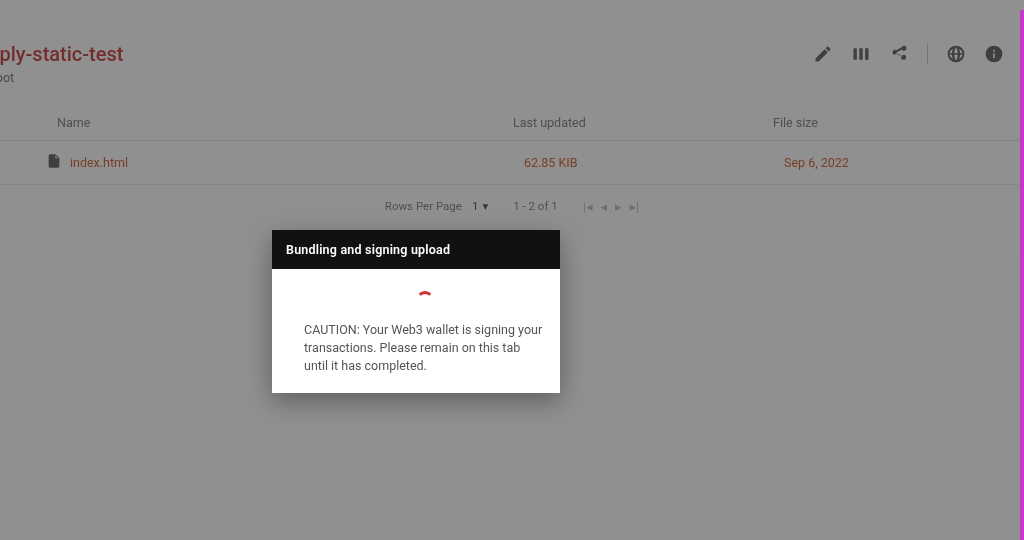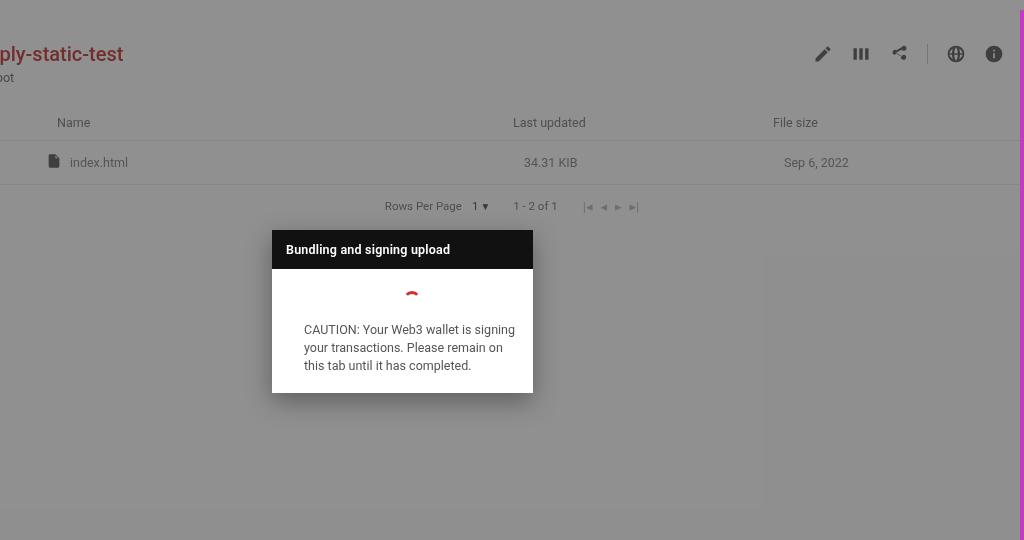--- a/index.html
+++ b/index.html
@@ -50,21 +50,21 @@
     width: 1px; height: 20px; background: #bbb;
   }
   .table {
     margin: 14px 0 0 0;
   }
   .thead, .trow {
     display: grid;
     grid-template-columns: 46px 1fr 260px 240px;
     align-items: center;
     font-size: 12.5px;
-    color: #737373;
+    color: #c2410c;
   }
   .thead {
     border-bottom: 1px solid #ddd;
     padding: 10px 11px;
     color: #666;
   }
   .trow {
     border-bottom: 1px solid #e3e3e3;
     padding: 12px 0;
   }
@@ -88,21 +88,21 @@
     inset:0;
     background: rgba(60,60,60,0.55);
     display:flex;
     align-items:flex-start;
     justify-content:flex-start;
   }
   .modal {
     position:absolute;
     left: 272px;
     top: 230px;
-    width: 261px;
+    width: 288px;
     background:#fff;
     box-shadow: 0 8px 24px rgba(0,0,0,0.35);
   }
   .modal-header {
     background:#111;
     color:#fff;
     font-size:12.5px;
     font-weight:600;
     padding: 12px 14px;
     letter-spacing: 0.2px;
@@ -187,21 +187,21 @@
   <div class="trow">
     <div></div>
     <div class="cell-name">
       <span>
         <svg viewBox="0 0 24 24">
             <path d="M14 2H6a2 2 0 00-2 2v16a2 2 0 002 2h12a2 2 0 002-2V8l-6-6zm0 2l4 4h-4V4z"></path>
           </svg>
       </span>
       <span>index.html</span>
     </div>
-    <div>34.31 KIB</div>
+    <div>62.85 KIB</div>
     <div>Sep 6, 2022</div>
   </div>
 </div>
 
 <div class="pager">
   <div class="rpp">
     <span>Rows Per Page</span>
     <span class="sel">
       <span>1</span>
       <span>▾</span>

